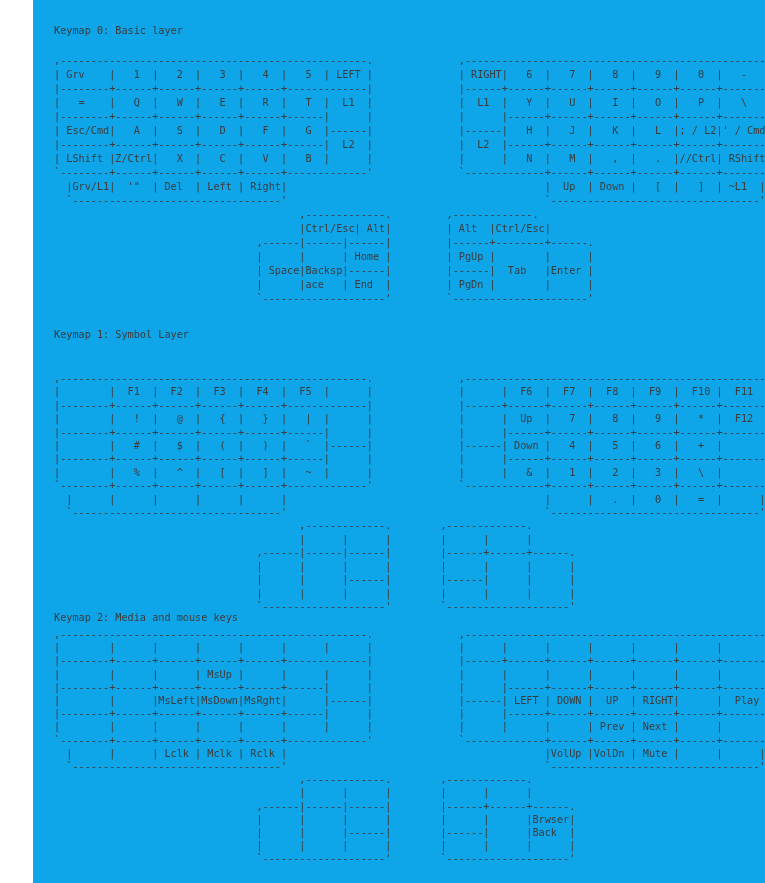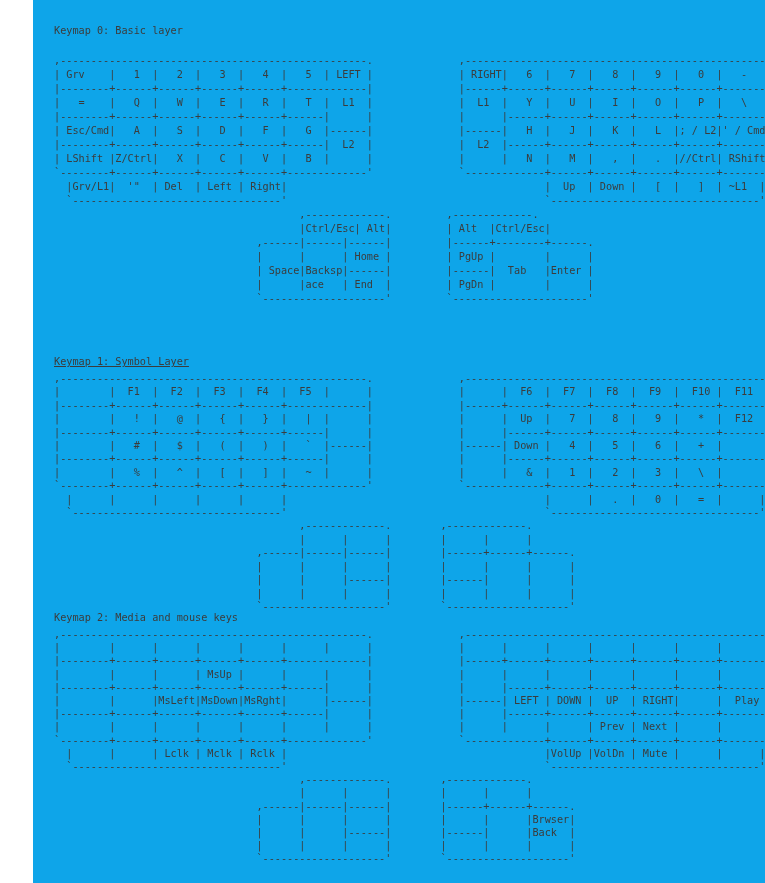--- a/index.html
+++ b/index.html
@@ -31,21 +31,21 @@
   pre.ascii-art {
     margin: 0;
     font-family: "DejaVu Sans Mono", "Liberation Mono", monospace;
     font-size: 10.2px;
     color: #3c3c3c;
     white-space: pre;
   }
   
   #sec0-title { top: 25px; }
   #sec0-art   { top: 54px;  line-height: 14px;  }
-  #sec1-title { top: 356px; text-decoration: underline; }
+  #sec1-title { top: 329px; }
   #sec1-art   { top: 372px; line-height: 13.4px; }
   #sec2-title { top: 612px; }
   #sec2-art   { top: 628px; line-height: 13.2px; }
 </style>
 </head>
 <body>
 
 <div class="page">
 
   <div class="section section-title" id="sec0-title">Keymap 0: Basic layer</div>

